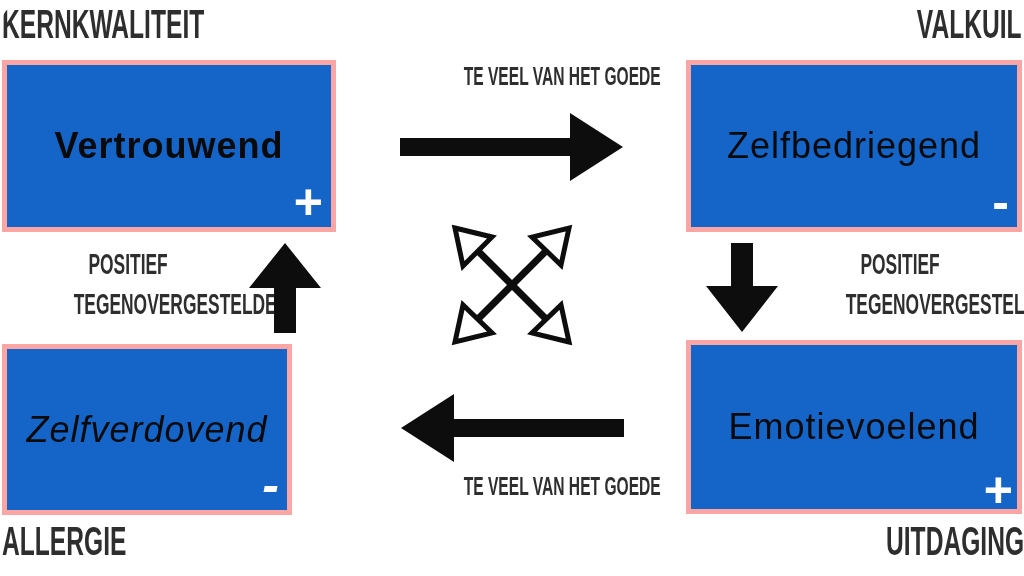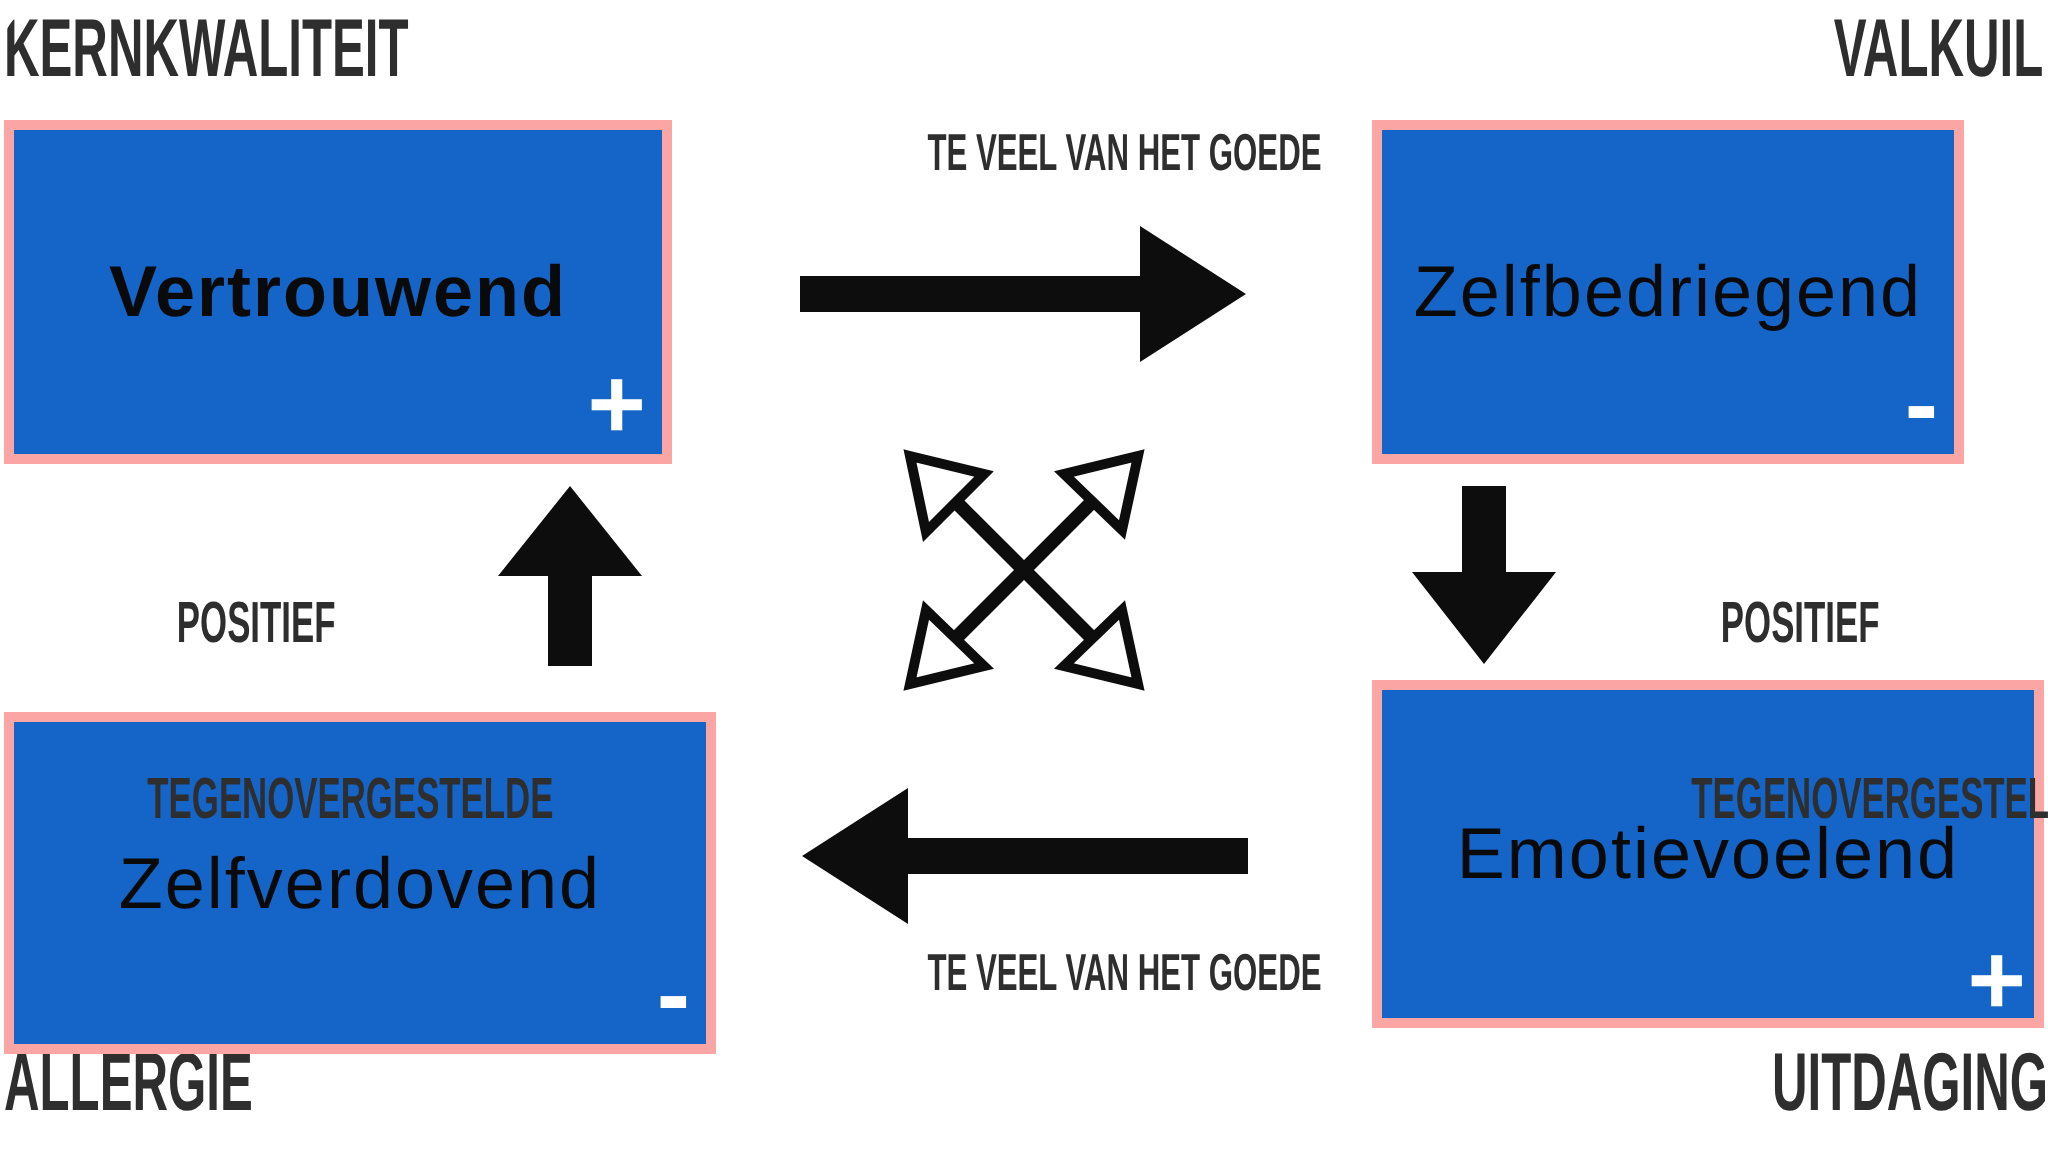--- a/index.html
+++ b/index.html
@@ -9,21 +9,21 @@
   }
   
   .cond { font-weight:bold; color:#2e2e2e; white-space:nowrap; }
   .scale { display:inline-block; transform:scaleX(0.60); }
   .o-left   { transform-origin:left center; }
   .o-right  { transform-origin:right center; }
   .o-center { transform-origin:center center; }
   .corner-label { position:absolute; font-size:41px; line-height:1; }
   .arrow-label  { position:absolute; font-size:26px; line-height:1; text-align:center; }
   .opp-label    { position:absolute; font-size:29px; text-align:center; }
-  .opp-label .line { display:block; line-height:40px;margin-top:48px; }
+  .opp-label .line { display:block; line-height:40px; }
 
   
   .box {
     position:absolute; background:#1565c8; border:5px solid #fca5a5;
     box-sizing:border-box; display:flex; align-items:center; justify-content:center;
   }
   .box-label { font-size:36px; color:#0a0a0a; letter-spacing:1px; }
   .bold { font-weight:bold; }
   .sign {
     position:absolute; right:8px; bottom:0; font-size:50px; font-weight:bold;
@@ -50,26 +50,26 @@
   </div>
   <div class="corner-label cond" style="right:0; top:521px; text-align:right;">
     <span class="scale o-right">UITDAGING</span>
   </div>
 
   <div class="box" style="left:2px; top:60px; width:334px; height:172px;">
     <span class="box-label bold">Vertrouwend</span>
     <span class="sign">+</span>
   </div>
 
-  <div class="box" style="left:686px; top:60px; width:296px; height:172px;">
+  <div class="box" style="left:686px; top:60px; width:336px; height:172px;">
     <span class="box-label">Zelfbedriegend</span>
     <span class="sign">-</span>
   </div>
 
-  <div class="box" style="left:2px; top:356px; width:356px; height:171px;">
+  <div class="box" style="left:2px; top:344px; width:290px; height:171px;font-style:italic;">
     <span class="box-label">Zelfverdovend</span>
     <span class="sign">-</span>
   </div>
 
   <div class="box" style="left:686px; top:340px; width:336px; height:174px;">
     <span class="box-label">Emotievoelend</span>
     <span class="sign sign-tight">+</span>
   </div>
 
   <div class="arrow-label cond" style="left:398px; top:63px; width:228px;">

